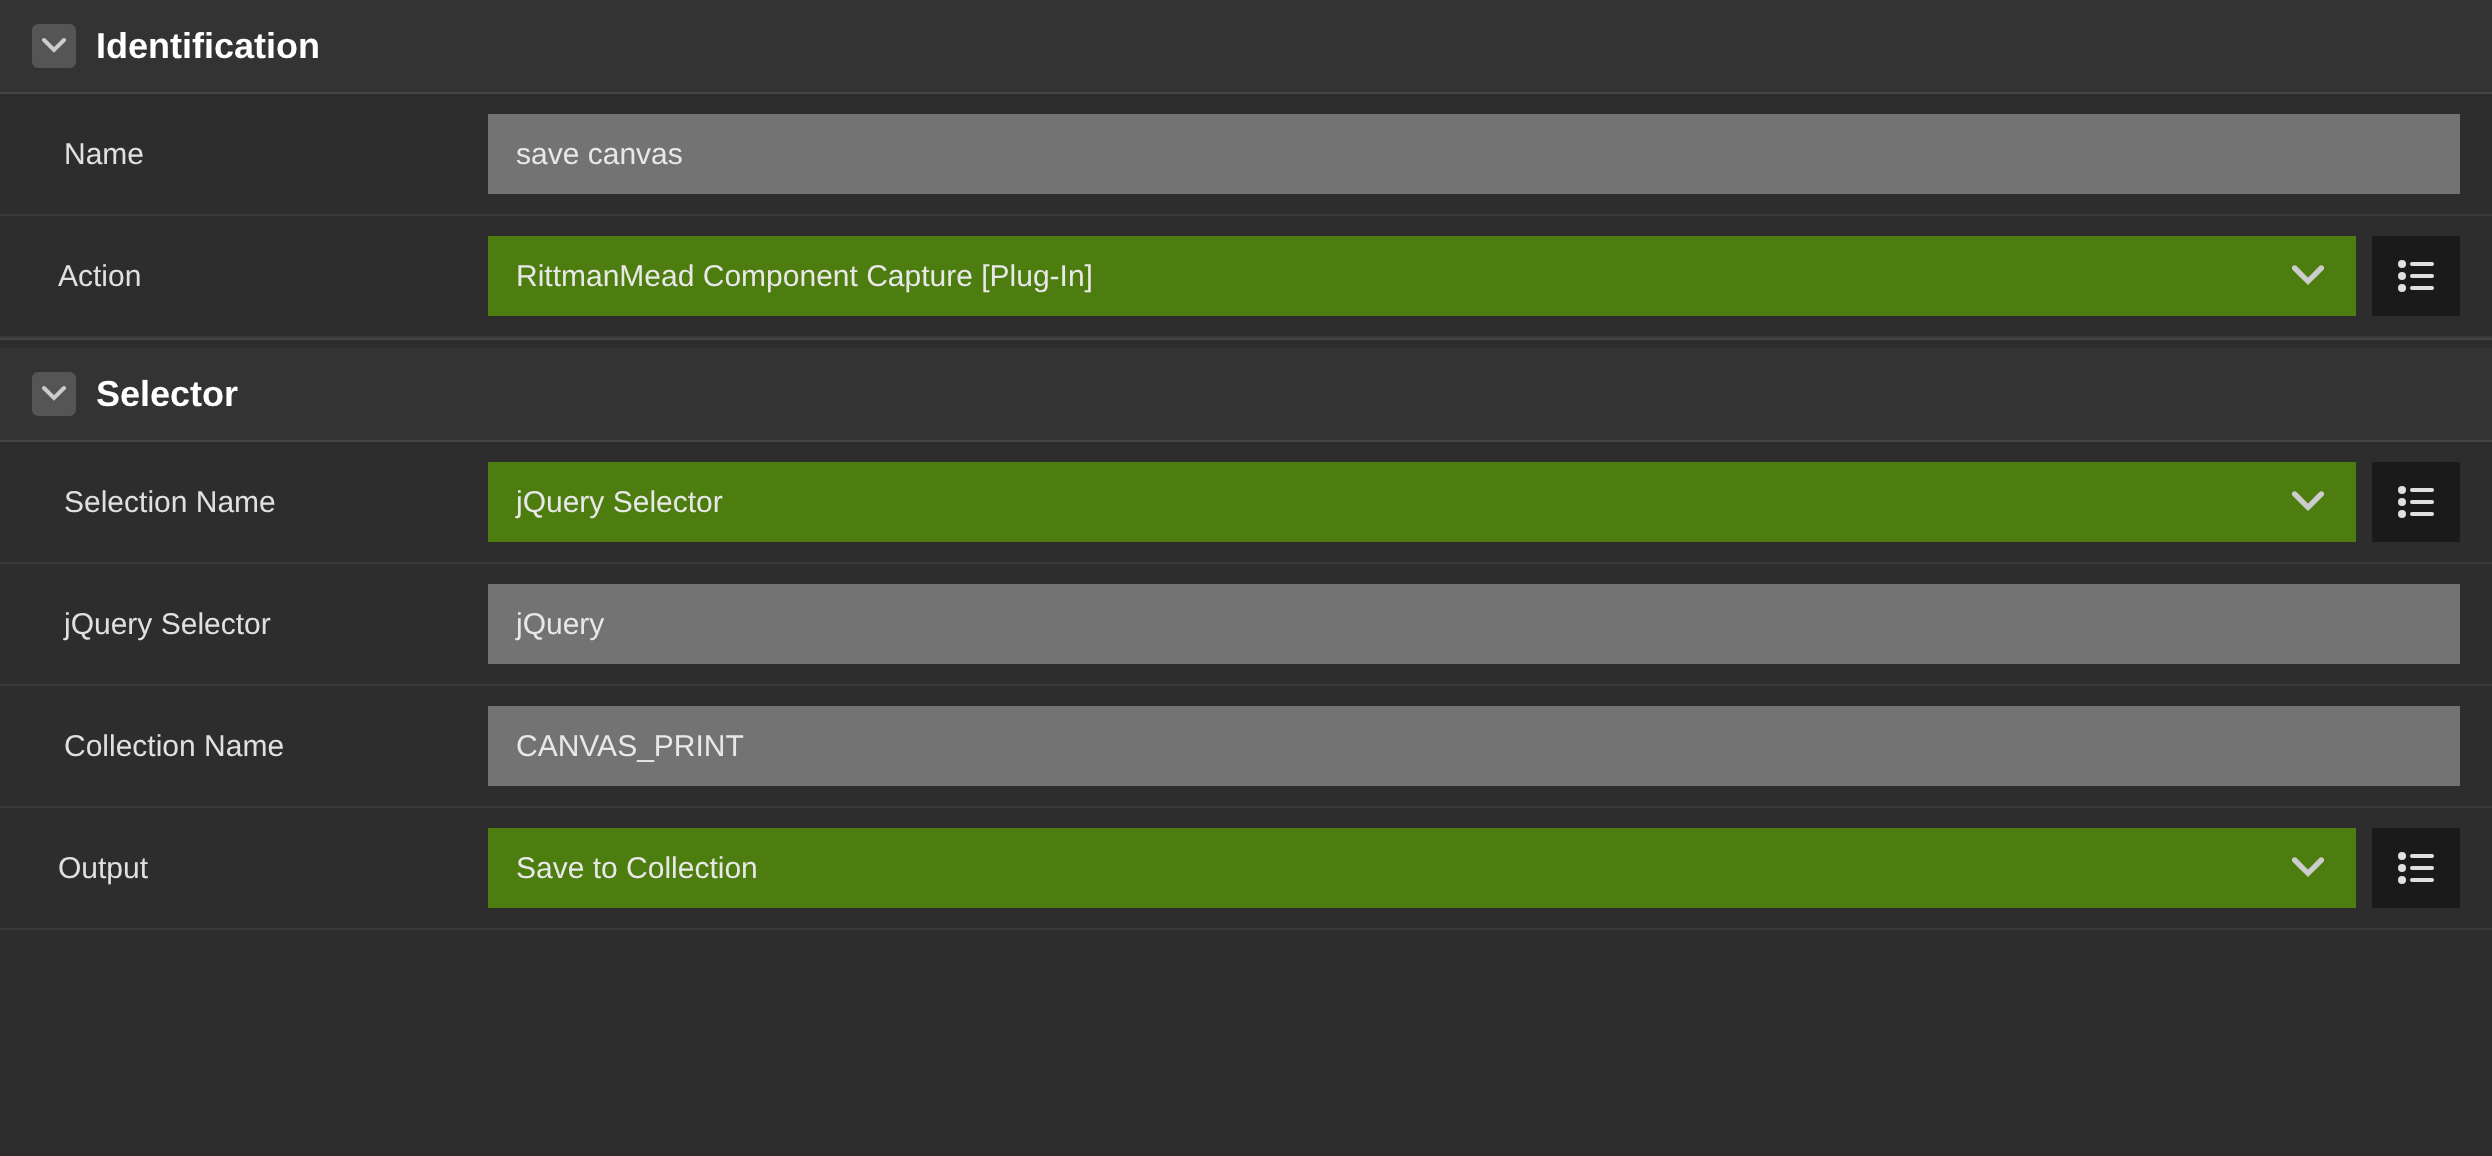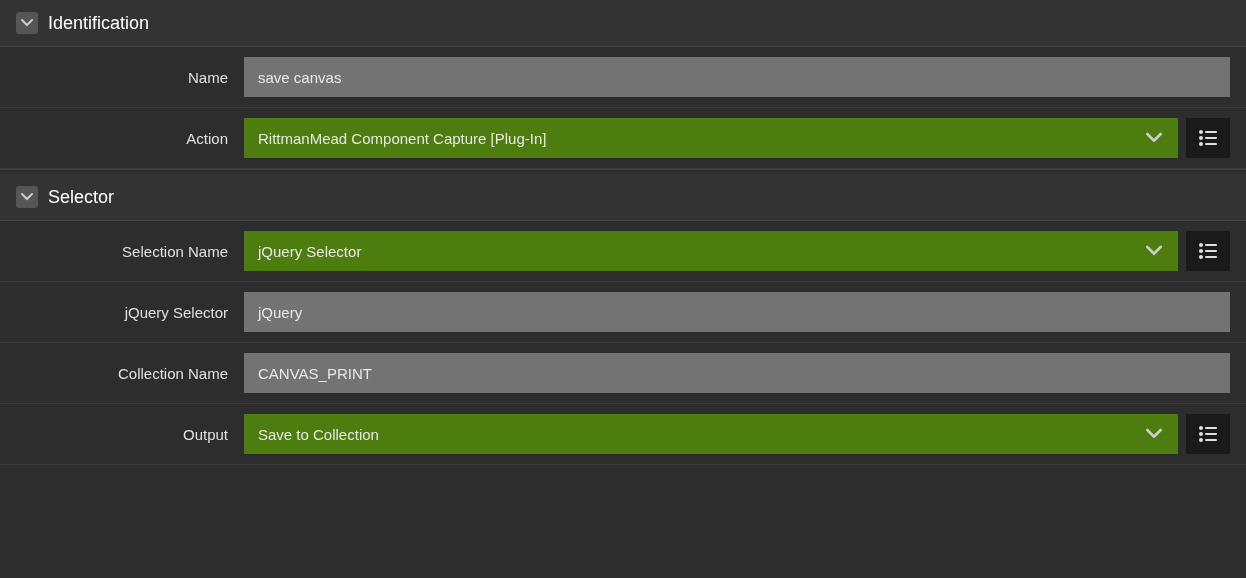--- a/index.html
+++ b/index.html
@@ -43,31 +43,30 @@
     }
 
     .section-header .chevron svg {
       width: 12px;
       height: 12px;
       fill: #ccc;
     }
 
     .section-title {
       font-size: 18px;
-      font-weight: normal;
+      font-weight: bold;
       color: #ffffff;
     }
 
     .form-row {
       display: flex;
       align-items: center;
       padding: 10px 0;
       border-bottom: 1px solid #3a3a3a;
       min-height: 56px;
-      text-align: right;
     }
 
     .form-body {
       padding: 0 0 0 0;
     }
 
     .label-cell {
       width: 228px;
       padding: 0 16px;
       color: #e0e0e0;

